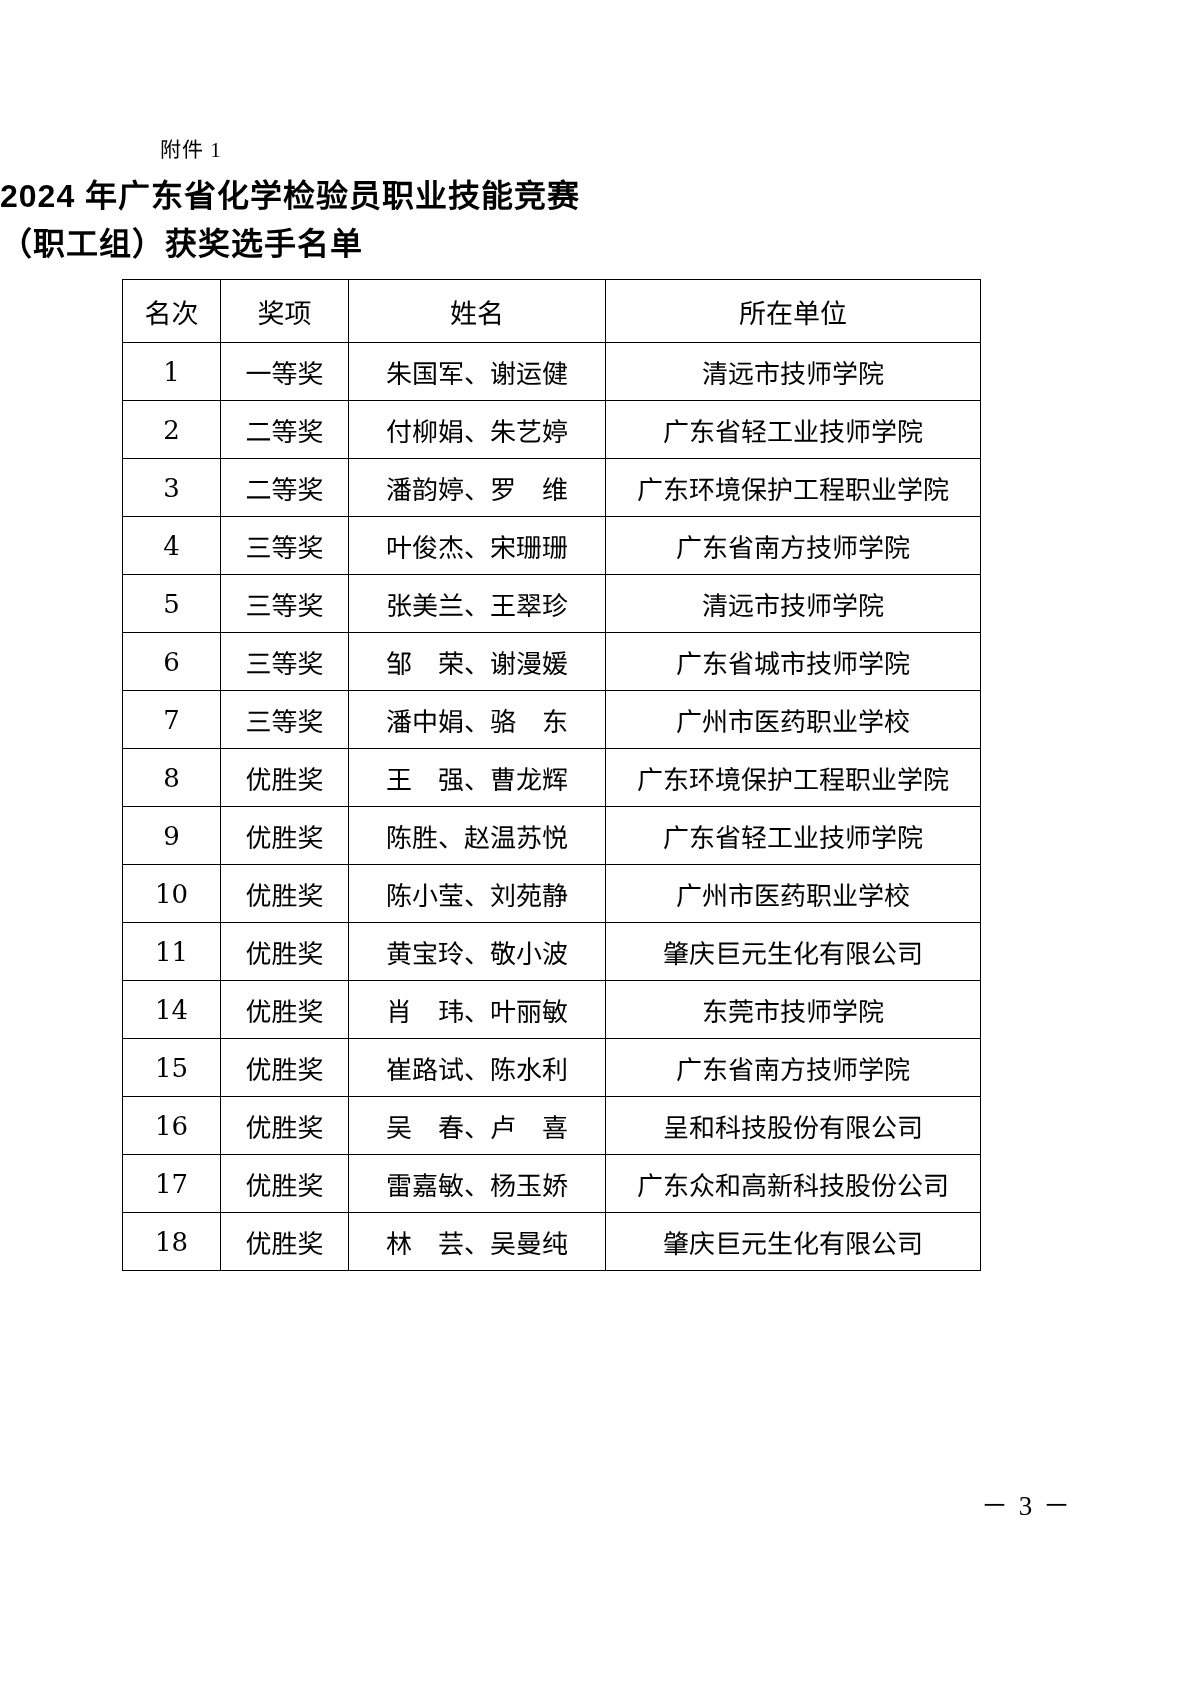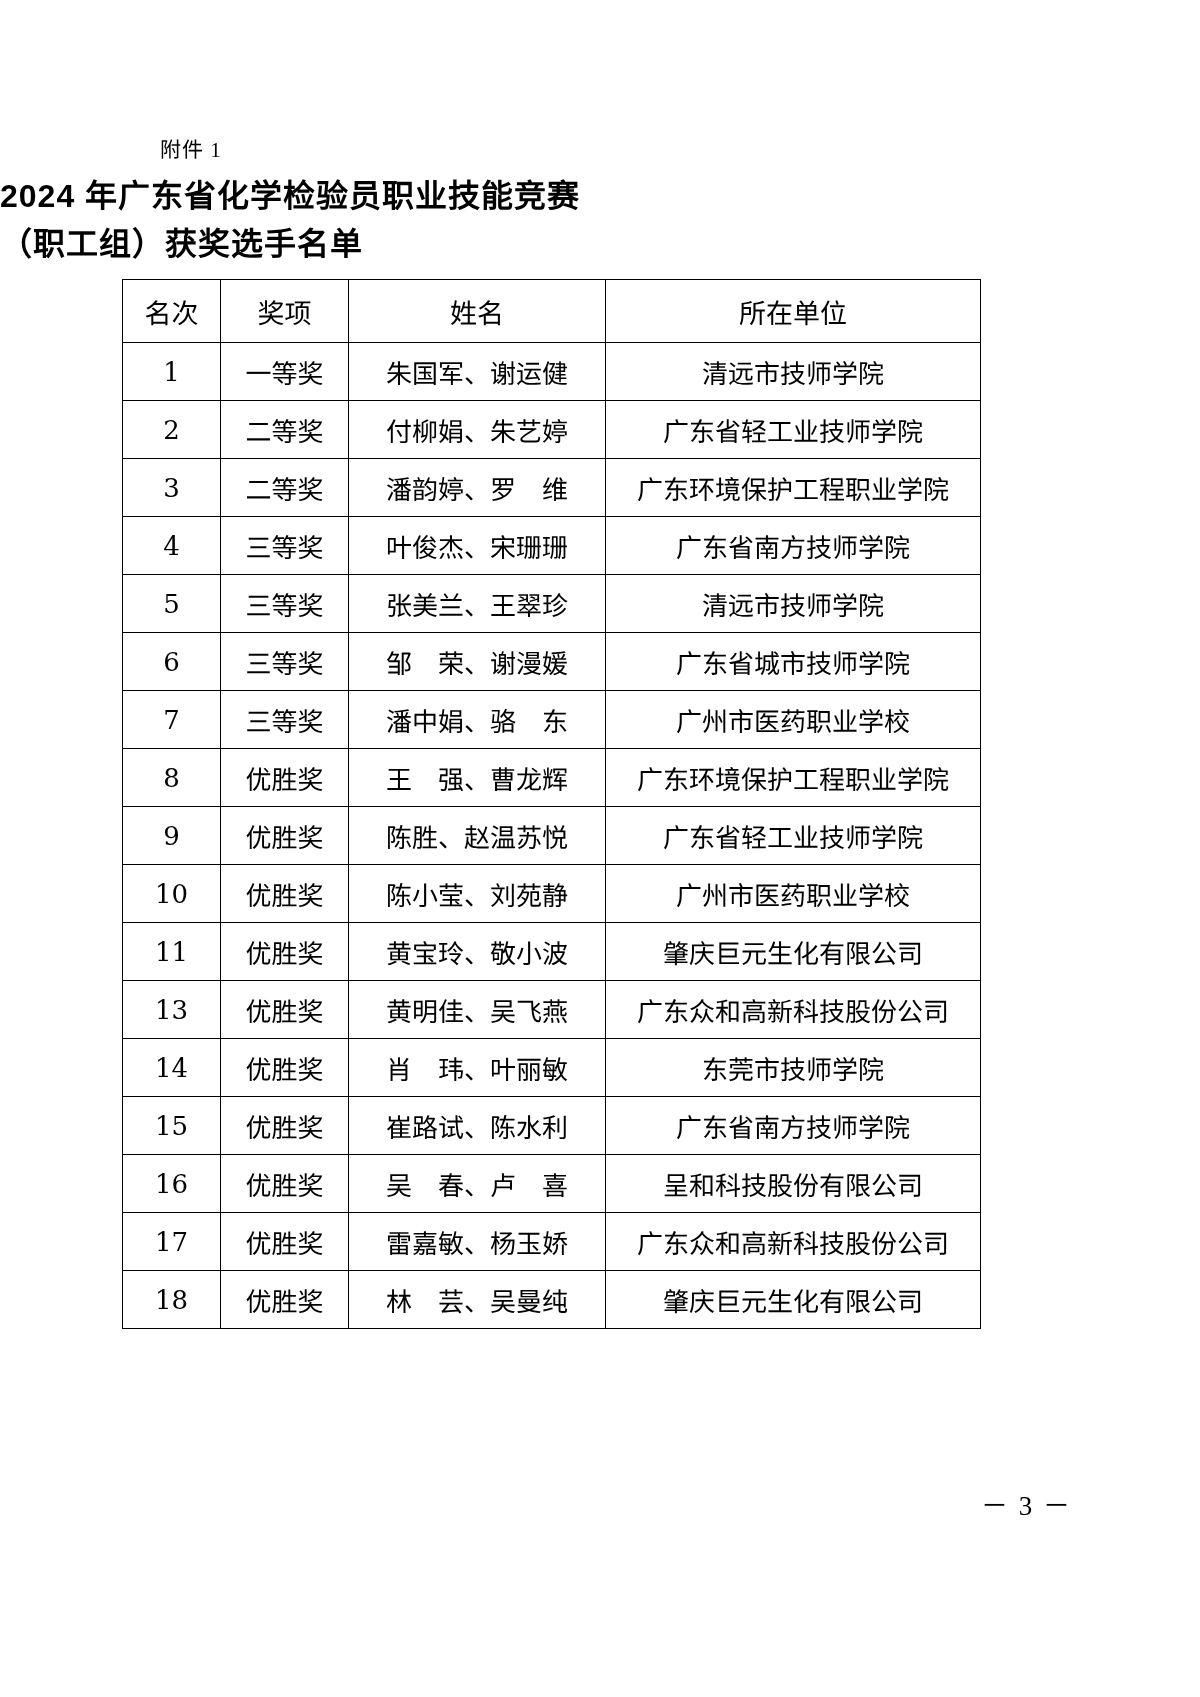--- a/index.html
+++ b/index.html
@@ -172,26 +172,20 @@
           <td>陈小莹、刘苑静</td>
           <td>广州市医药职业学校</td>
         </tr>
         <tr>
           <td class="num-cell">11</td>
           <td>优胜奖</td>
           <td>黄宝玲、敬小波</td>
           <td>肇庆巨元生化有限公司</td>
         </tr>
         <tr>
-          <td class="num-cell">13</td>
-          <td>优胜奖</td>
-          <td>黄明佳、吴飞燕</td>
-          <td>广东众和高新科技股份公司</td>
-        </tr>
-        <tr>
           <td class="num-cell">14</td>
           <td>优胜奖</td>
           <td>肖　玮、叶丽敏</td>
           <td>东莞市技师学院</td>
         </tr>
         <tr>
           <td class="num-cell">15</td>
           <td>优胜奖</td>
           <td>崔路试、陈水利</td>
           <td>广东省南方技师学院</td>

